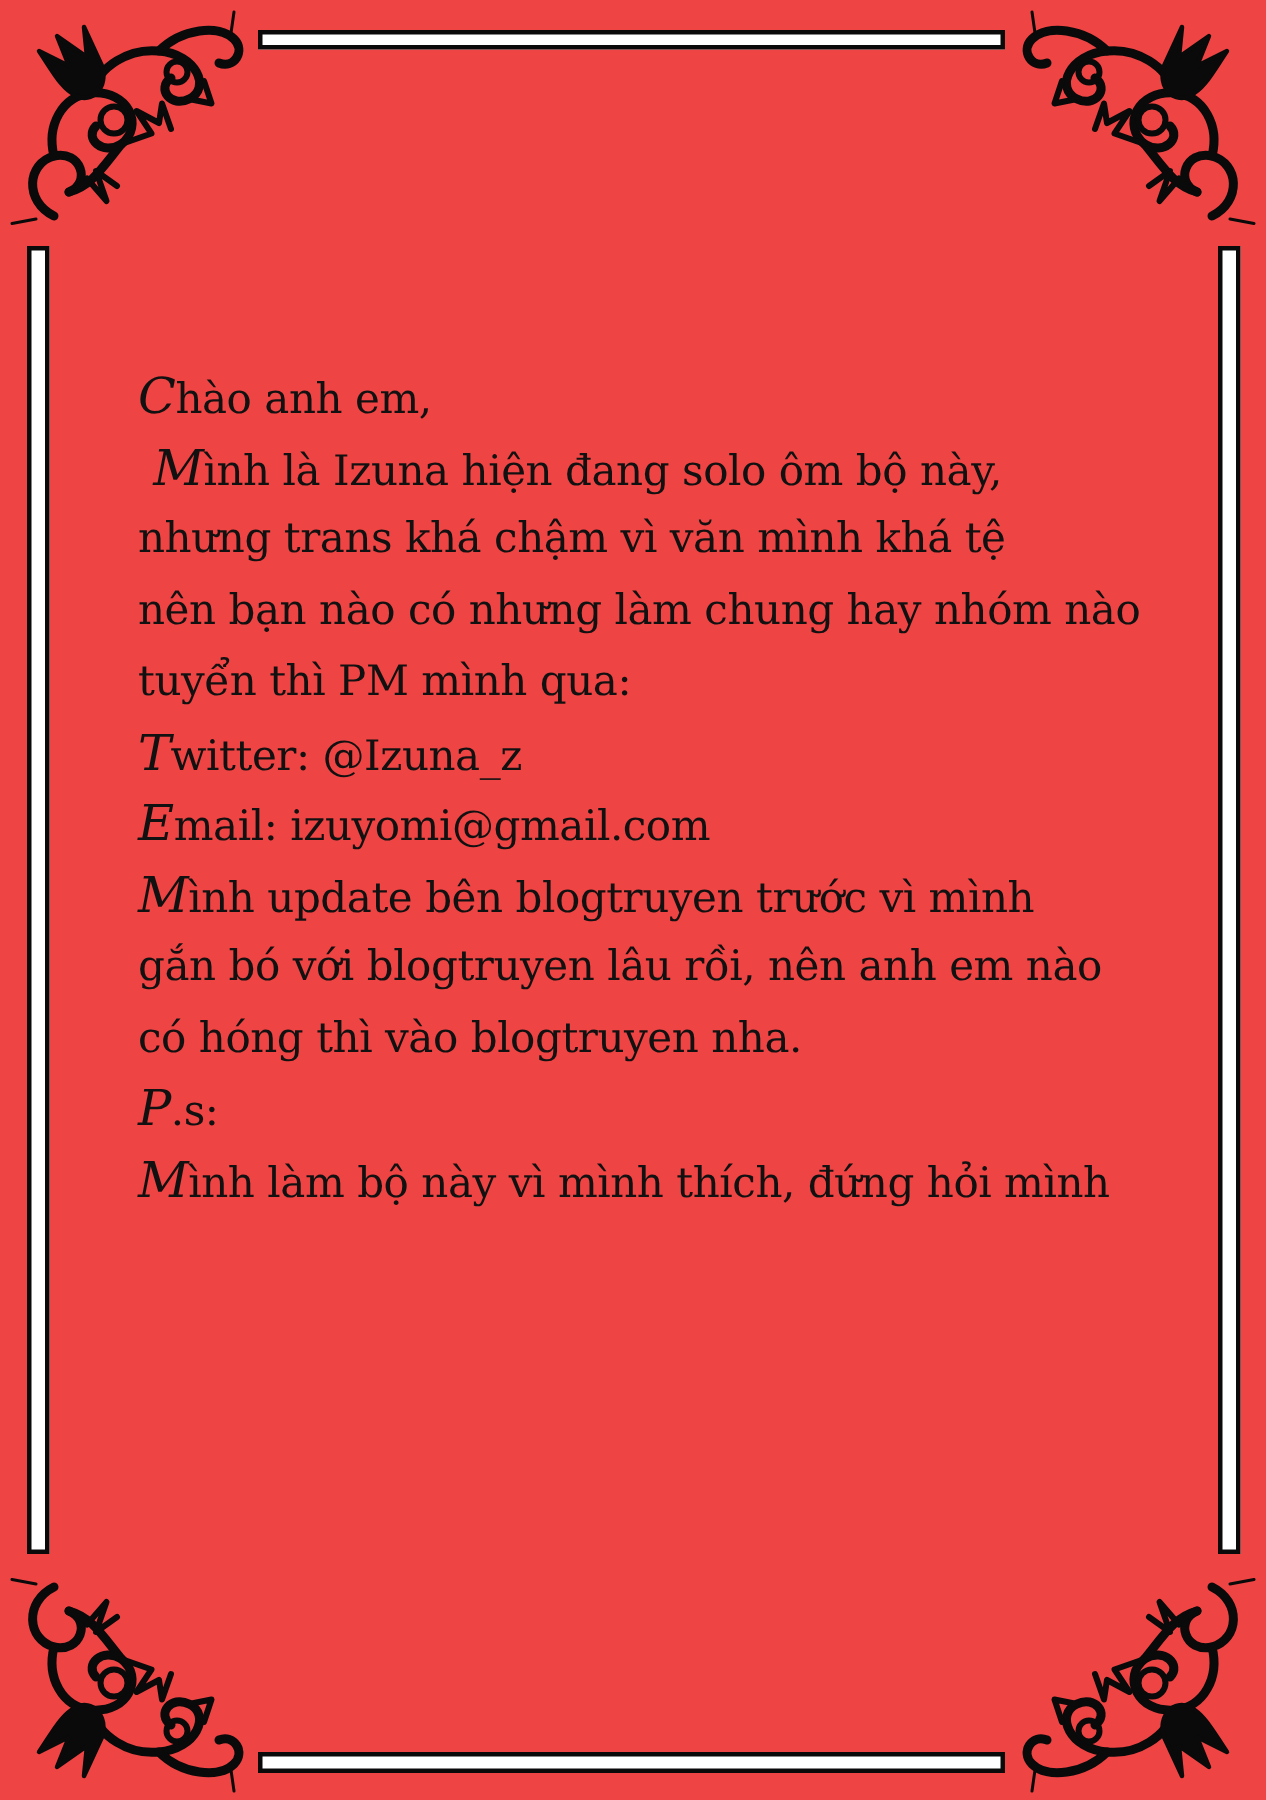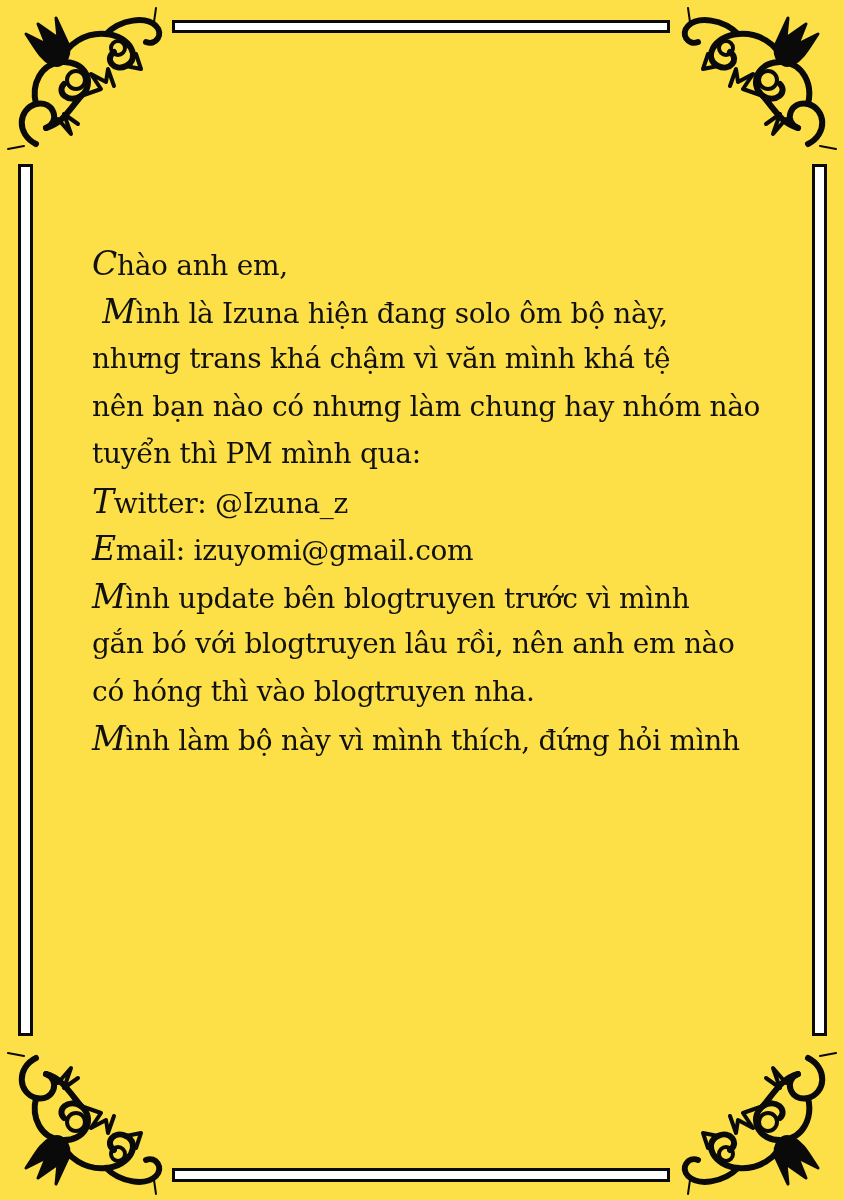--- a/index.html
+++ b/index.html
@@ -1,17 +1,17 @@
 <!DOCTYPE html>
 <html><head>
   <meta charset="utf-8">
   <style>
     html, body { margin: 0; padding: 0; background: #ffffff; }
     body { width: 844px; height: 1200px; position: relative; overflow: hidden; }
-    .page { position: absolute; left: 0; top: 0; width: 844px; height: 1200px; background: #fde047; }
+    .page { position: absolute; left: 0; top: 0; width: 844px; height: 1200px; background: #ef4444; }
 
     .bar { position: absolute; border: 3px solid #0a0a0a; background: #ffffff; box-sizing: border-box; }
     .bar-top    { left: 172px; top: 20px;   width: 498px; height: 13px; }
     .bar-bottom { left: 172px; top: 1168px; width: 498px; height: 14px; }
     .bar-left   { left: 18px;  top: 164px;  width: 15px;  height: 872px; }
     .bar-right  { left: 812px; top: 164px;  width: 15px;  height: 872px; }
 
     .corner { position: absolute; width: 170px; height: 170px; }
     .corner svg { width: 100%; height: 100%; display: block; }
     .corner-tl { left: 6px;   top: 4px; }
@@ -111,16 +111,17 @@
     <span class="line"><span class="cap">C</span><span>hào anh em,</span></span>
     <span class="line"><span class="cap"> M</span><span>ình là Izuna hiện đang solo ôm bộ này,</span></span>
     <span class="line"><span>nhưng trans khá chậm vì văn mình khá tệ</span></span>
     <span class="line"><span>nên bạn nào có nhưng làm chung hay nhóm nào</span></span>
     <span class="line"><span>tuyển thì PM mình qua:</span></span>
     <span class="line"><span class="cap">T</span><span>witter: @Izuna_z</span></span>
     <span class="line"><span class="cap">E</span><span>mail: izuyomi@gmail.com</span></span>
     <span class="line"><span class="cap">M</span><span>ình update bên blogtruyen trước vì mình</span></span>
     <span class="line"><span>gắn bó với blogtruyen lâu rồi, nên anh em nào</span></span>
     <span class="line"><span>có hóng thì vào blogtruyen nha.</span></span>
+    <span class="line"><span class="cap">P</span><span>.s:</span></span>
     <span class="line"><span class="cap">M</span><span>ình làm bộ này vì mình thích, đứng hỏi mình</span></span>
   </div>
 
 </div>
 
 </body></html>

